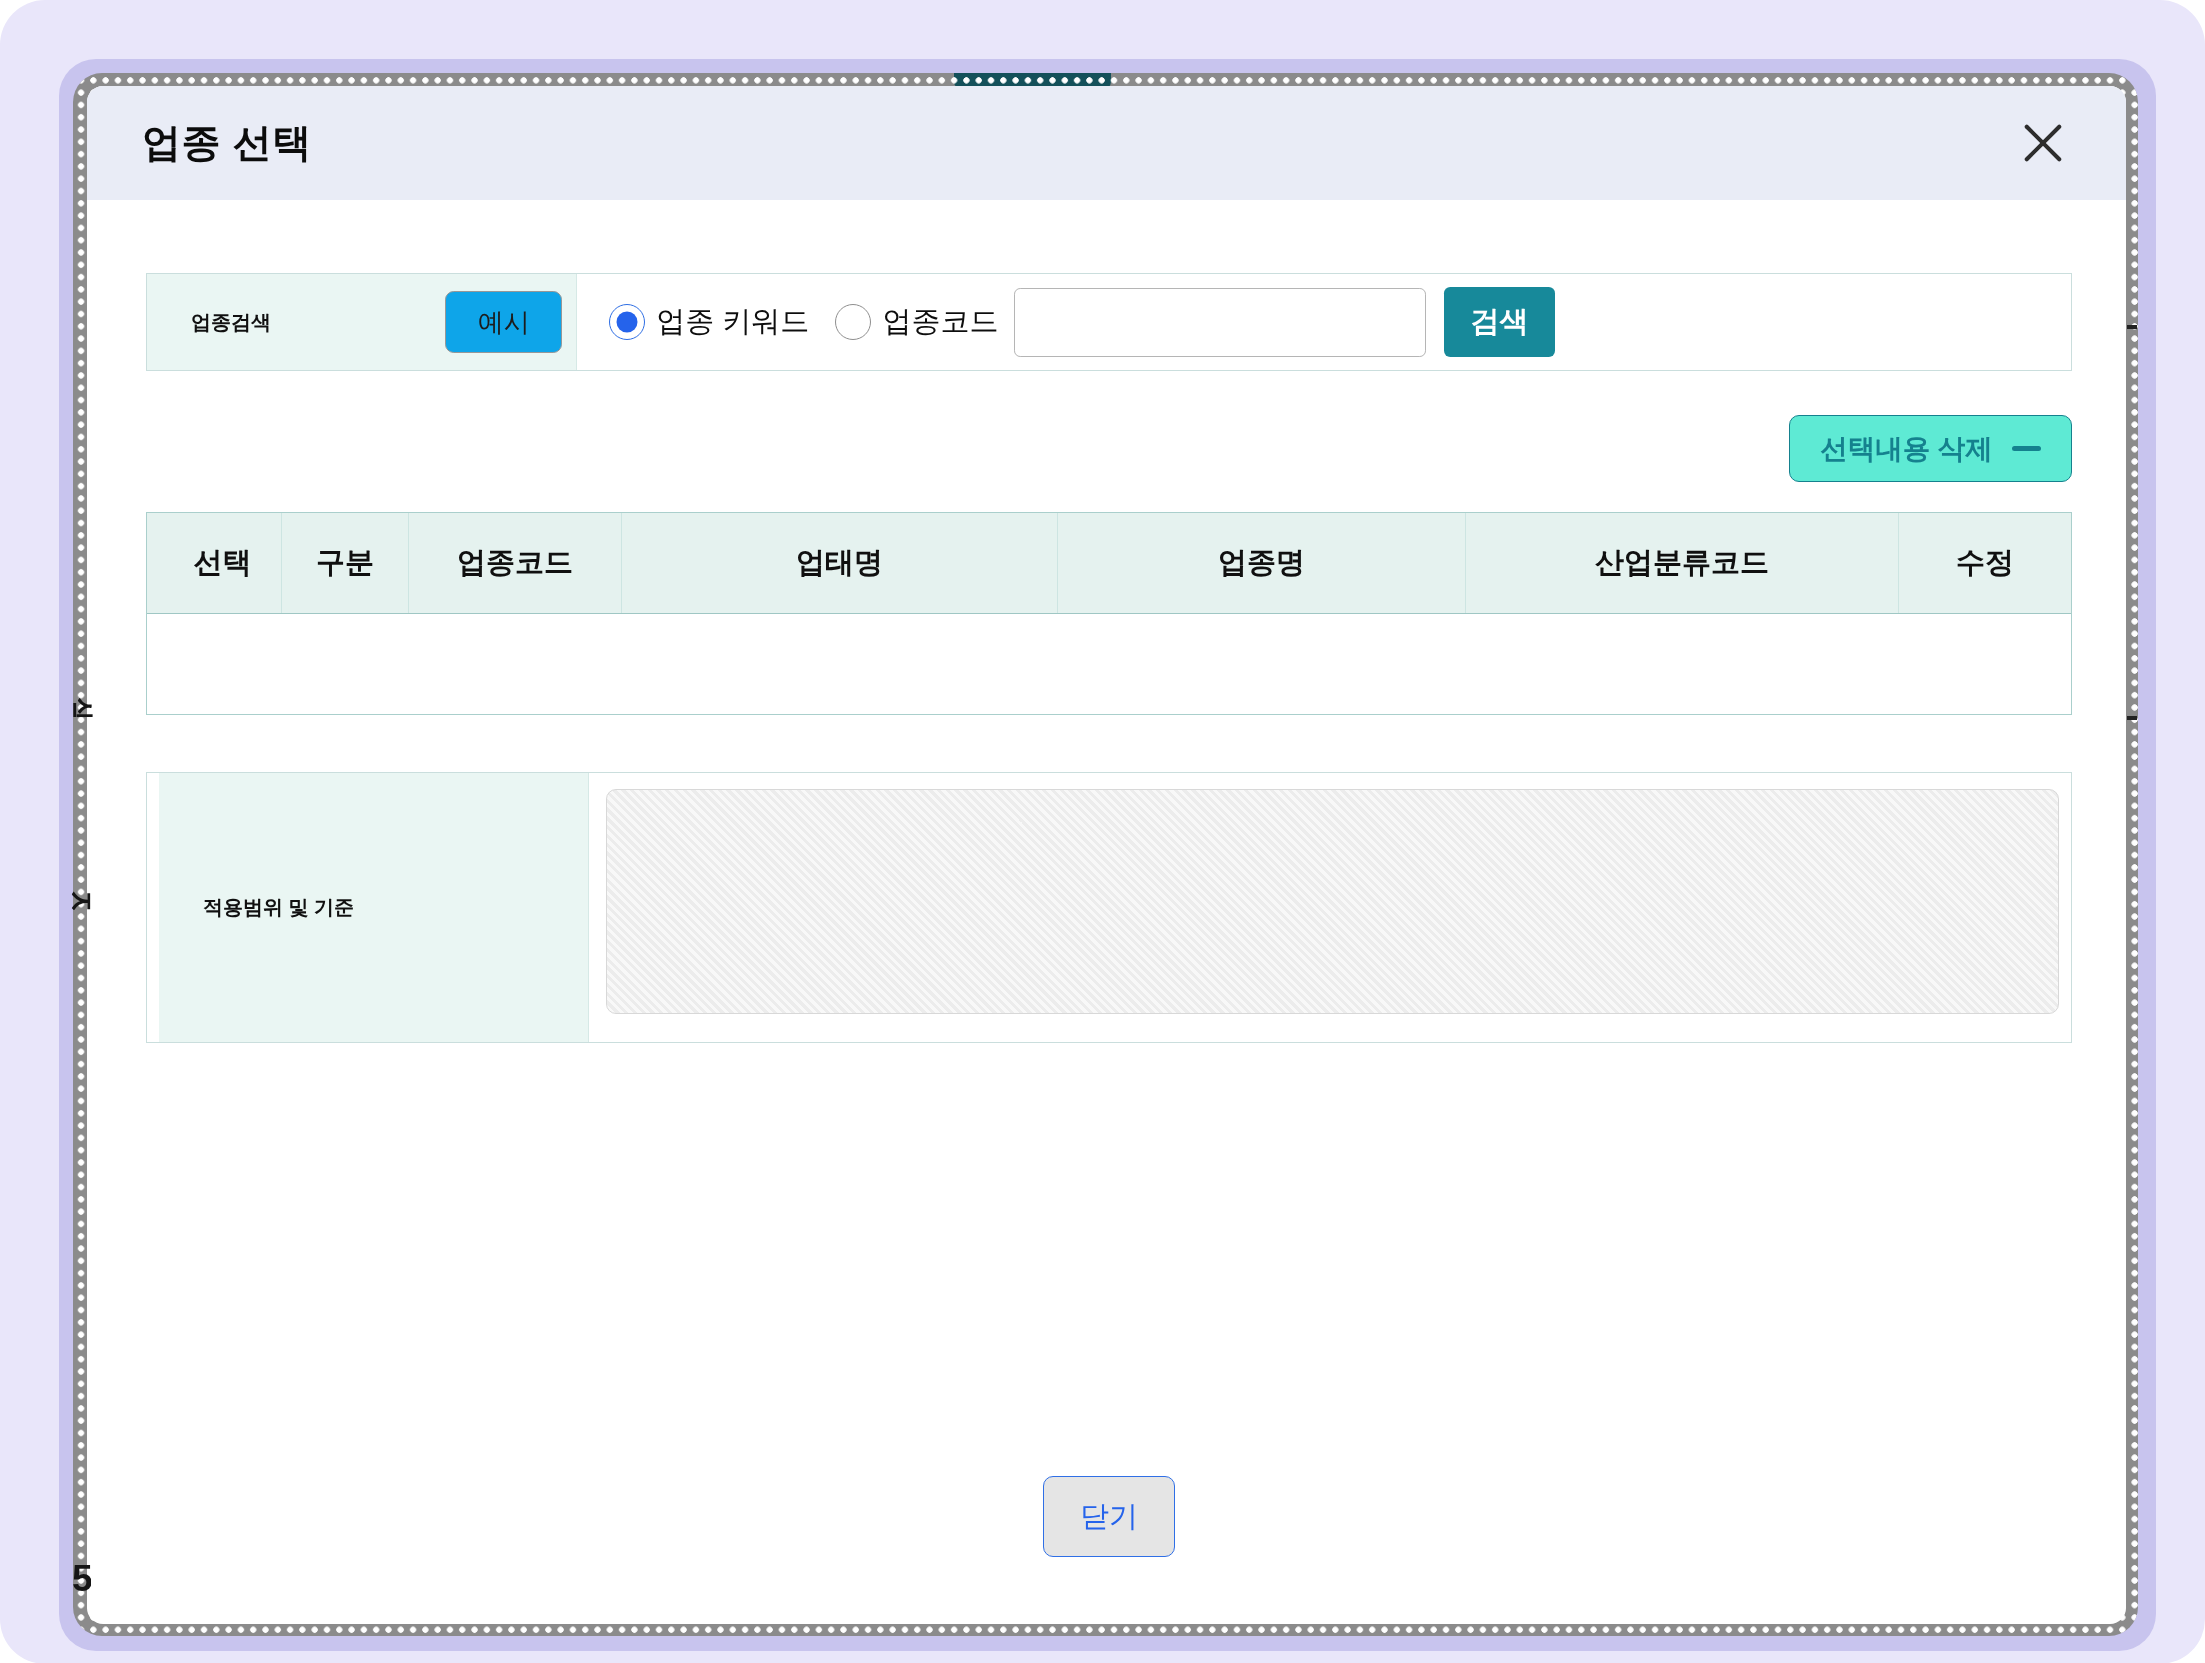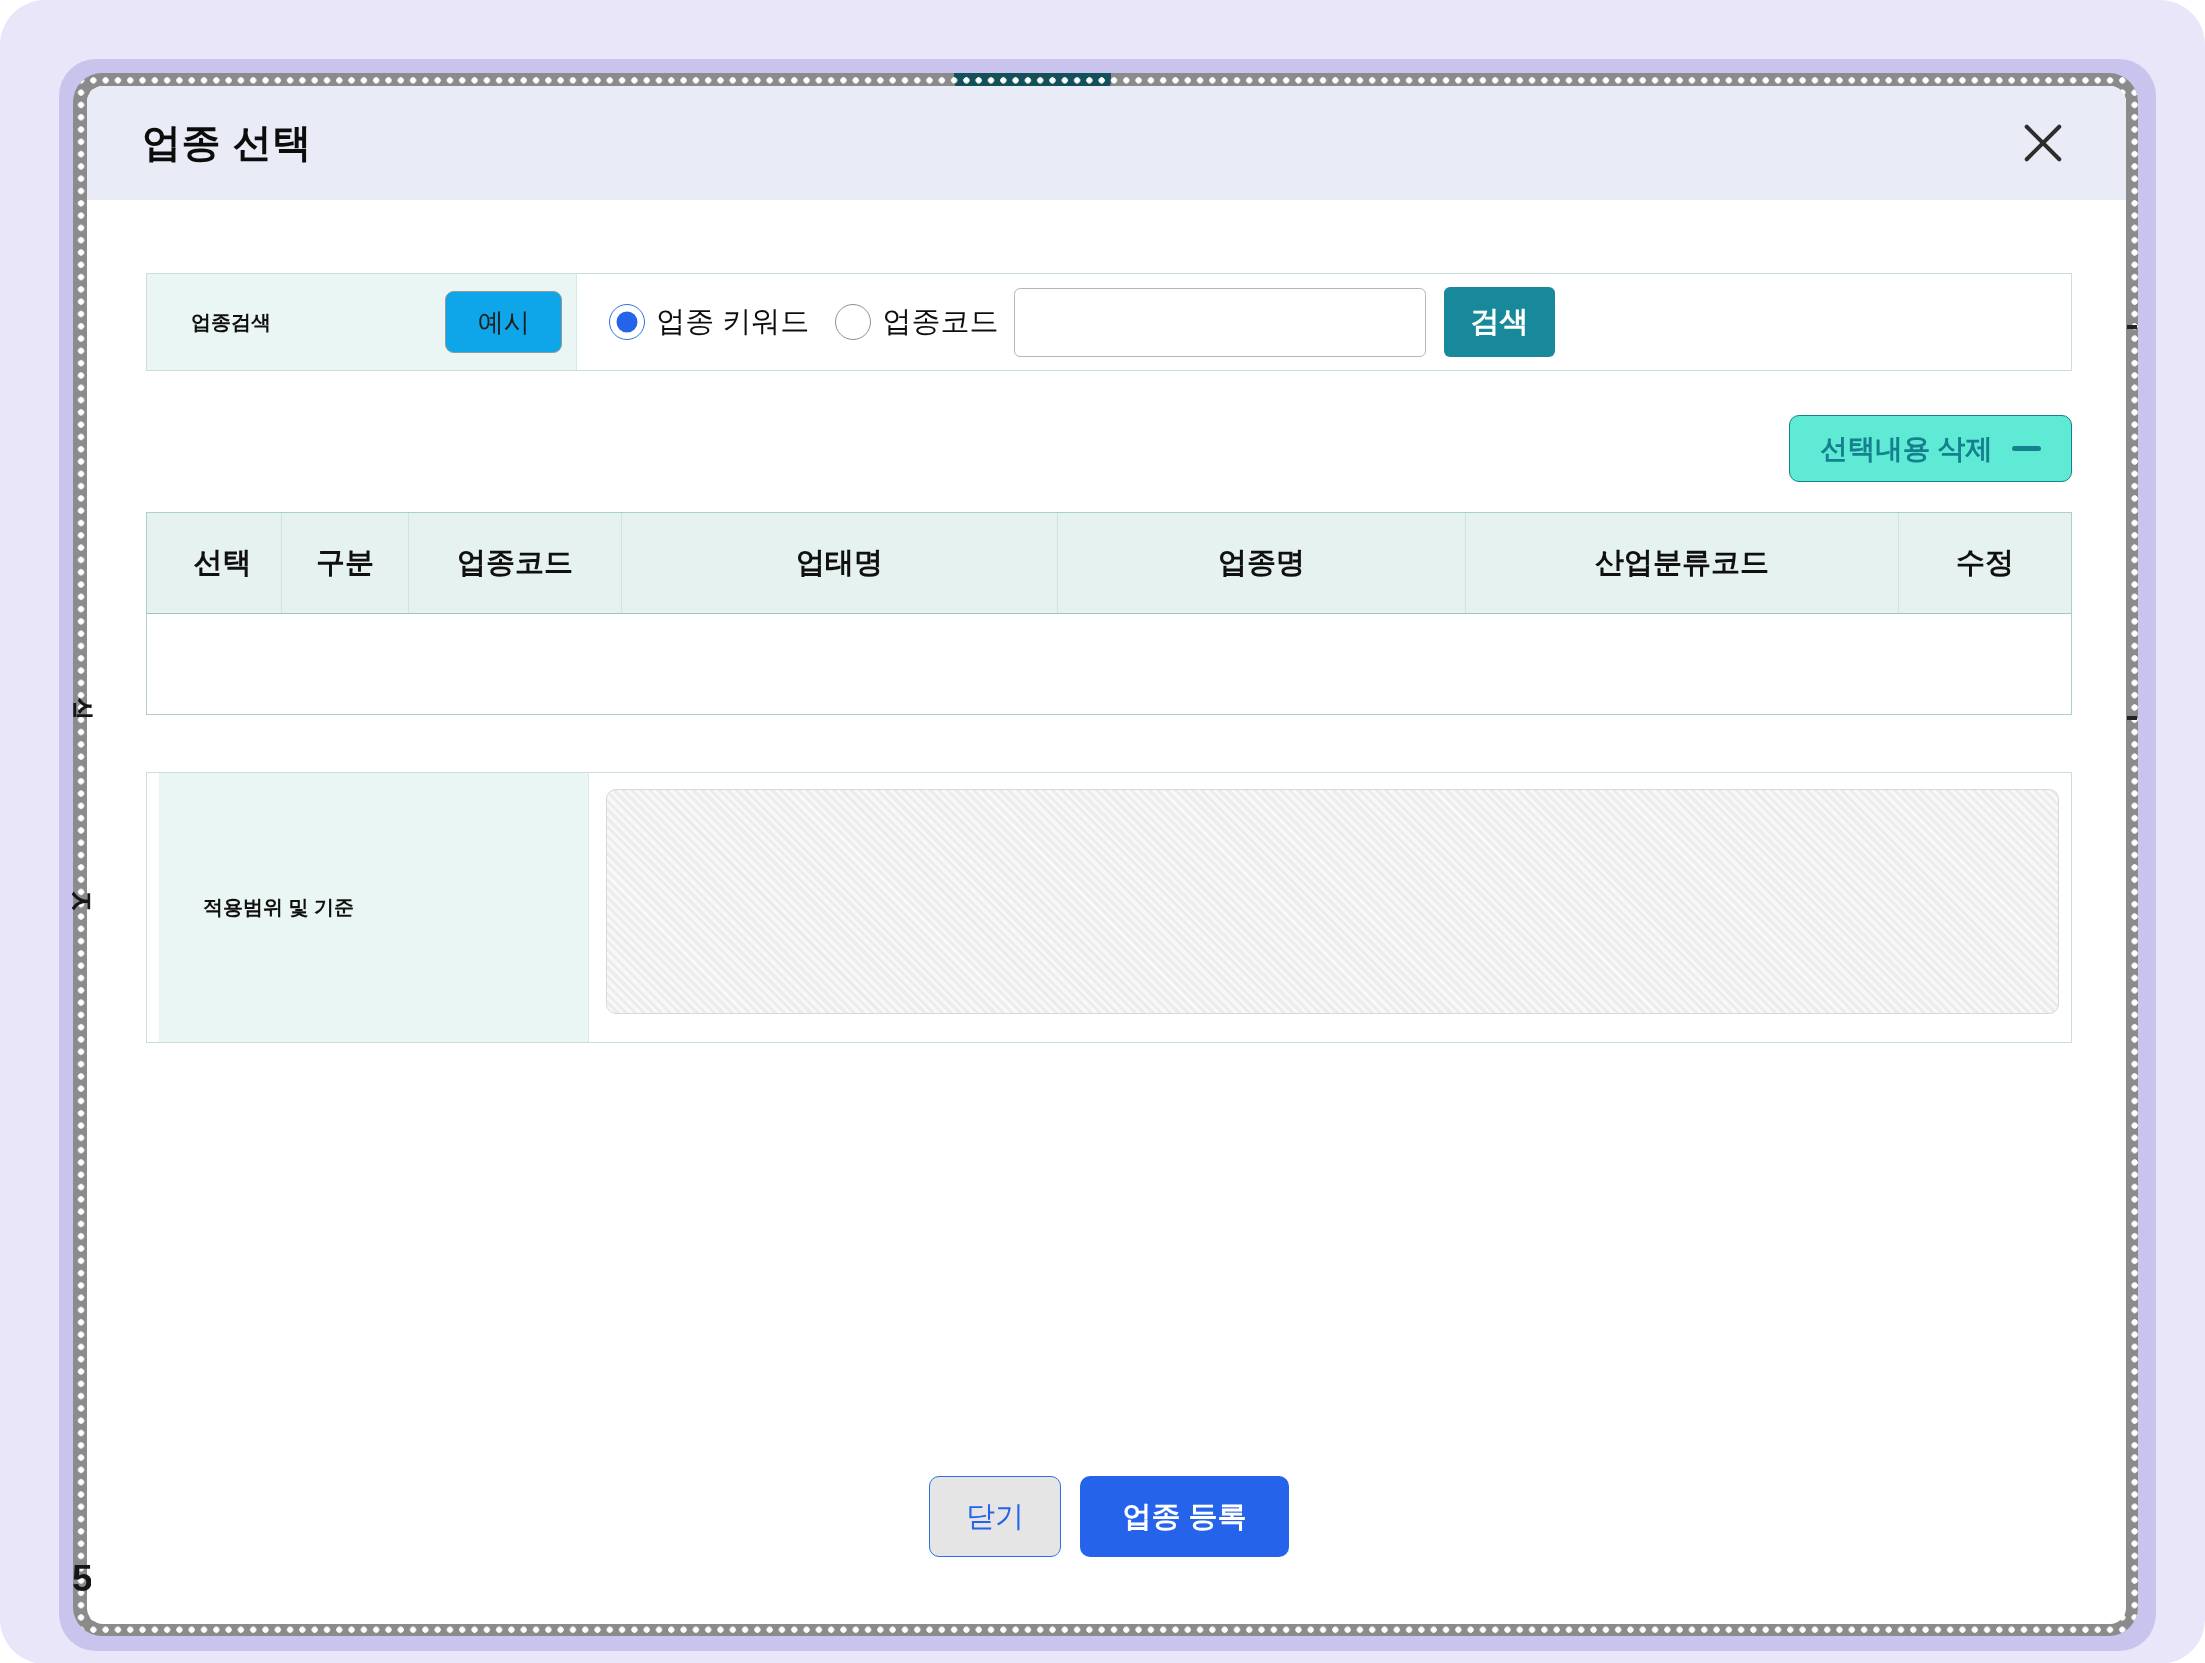--- a/index.html
+++ b/index.html
@@ -178,18 +178,17 @@
       <div class="scope-label-cell">
         <span class="field-label">적용범위 및 기준</span>
       </div>
       <div class="scope-value">
         <div class="scope-textarea"></div>
       </div>
     </div>
 
     <div class="footer">
       <button class="close-footer-btn">닫기</button>
-      <button class="register-btn">업종 등록</button>
     </div>
 
   </div>
 </div>
 
 
 </body></html>

